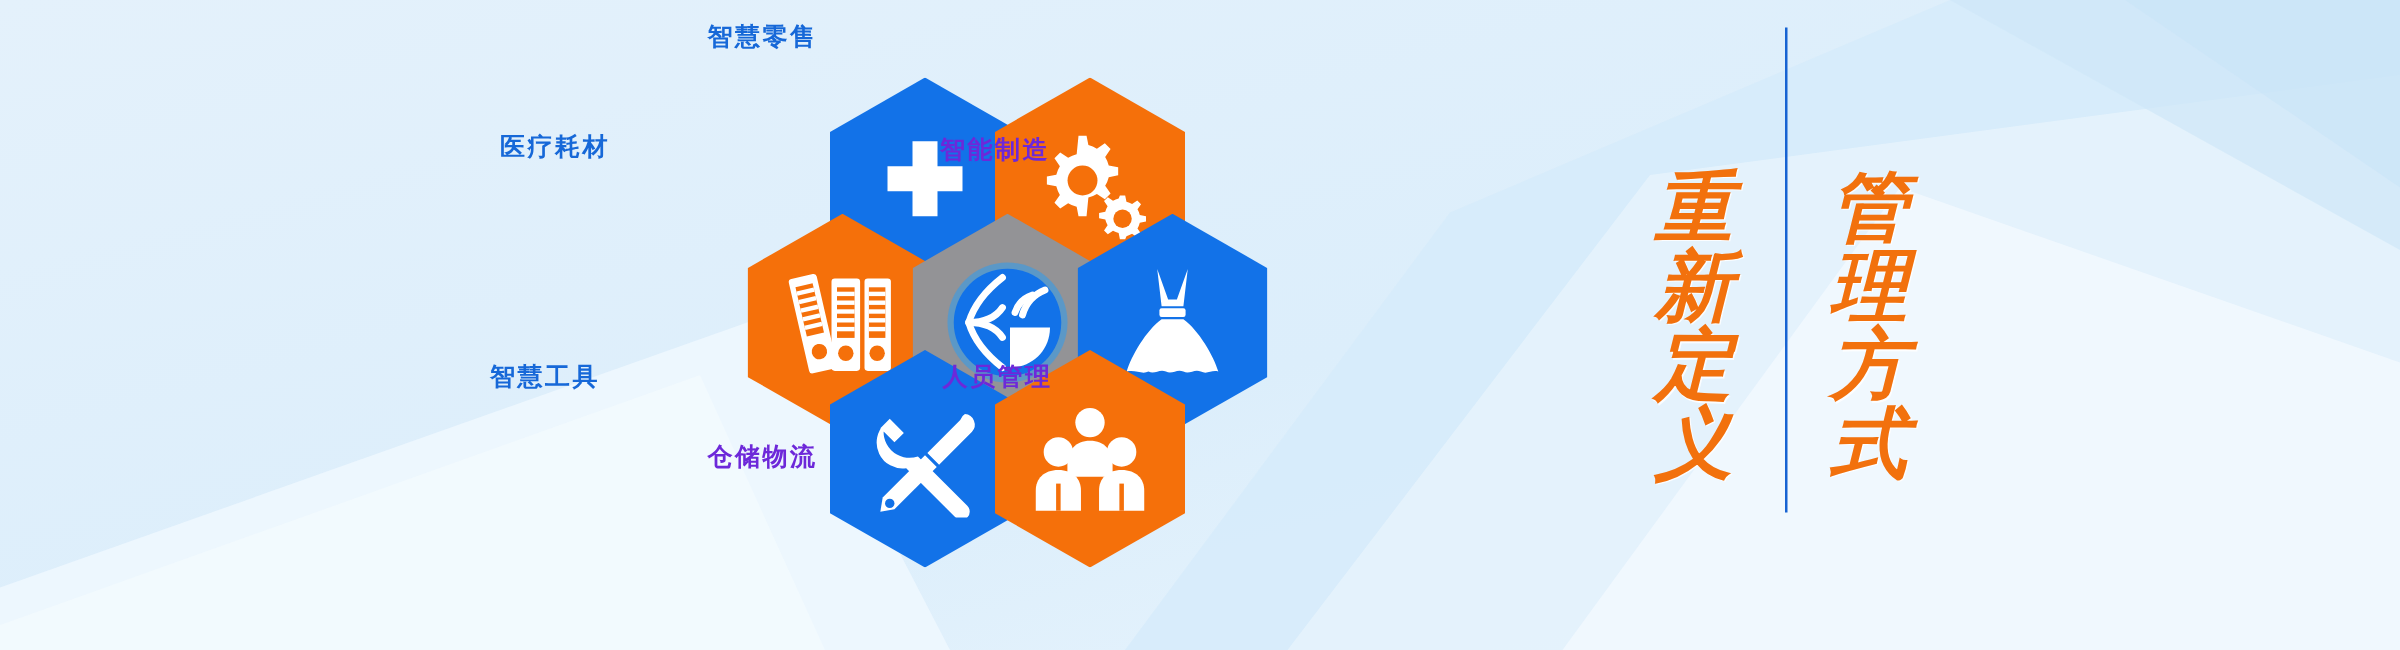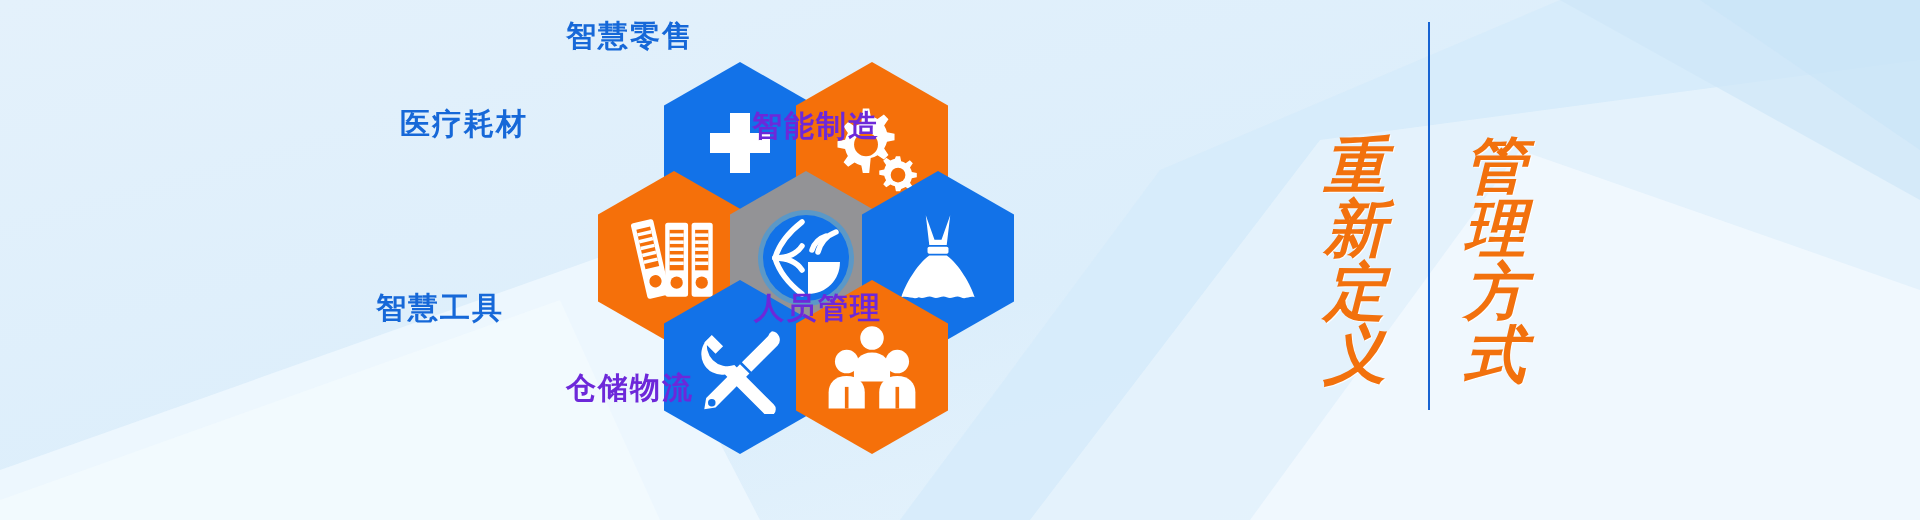--- a/index.html
+++ b/index.html
@@ -25,21 +25,21 @@
     display:flex;align-items:center;justify-content:center;
   }
   .hex svg{display:block;}
   .hex-blue   .hex-inner{background:#1272e8;}
   .hex-orange .hex-inner{background:#f5700a;}
   .hex-grey   .hex-inner{background:#939396;}
 
   
   .hex-label{
     position:absolute;white-space:nowrap;
-    font-weight:700;font-size:30px;letter-spacing:2px;
+    font-weight:700;font-size:20px;letter-spacing:2px;
     font-family:"DejaVu Sans","Liberation Sans",sans-serif;
   }
   .lbl-blue{color:#1668d8;}
   .lbl-orange{color:#6d28d9;}
 
   
   #slogan{position:absolute;left:1280px;top:0;width:400px;height:520px;}
   .slogan-col{
     position:absolute;top:0;height:520px;
     display:flex;flex-direction:column;align-items:center;justify-content:center;
@@ -223,23 +223,23 @@
             <path d="M80 58 c13 0 20 8 20 18 v18 H60 V76 c0-10 7-18 20-18 Z"></path>
             <rect x="78" y="70" width="4" height="24" fill="#f5700a"></rect>
           </g>
         </svg>
       </div>
     </div>
 
     <div class="hex-label lbl-blue" style="left:566px;top:16px;">智慧零售</div>
     <div class="hex-label lbl-blue" style="left:400px;top:104px;">医疗耗材</div>
     <div class="hex-label lbl-orange" style="left:752px;top:106px;">智能制造</div>
-    <div class="hex-label lbl-blue" style="left:376px;top:288px;text-align:center;">智慧工具</div>
+    <div class="hex-label lbl-blue" style="left:392px;top:288px;text-align:center;">智慧工具</div>
     <div class="hex-label lbl-orange" style="left:754px;top:288px;">人员管理</div>
-    <div class="hex-label lbl-orange" style="left:566px;top:368px;">仓储物流</div>
+    <div class="hex-label lbl-orange" style="left:566px;top:352px;">仓储物流</div>
   </div>
 
   <div id="slogan">
 
     <div class="slogan-col" id="slogan-left">
       <span>重</span>
       <span>新</span>
       <span>定</span>
       <span>义</span>
     </div>

